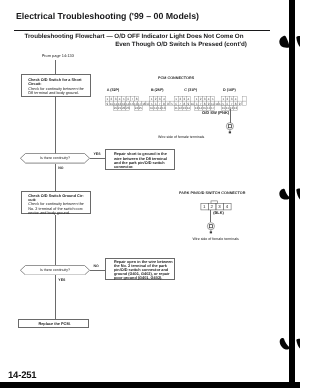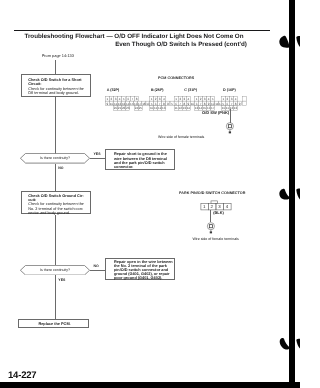--- a/index.html
+++ b/index.html
@@ -41,20 +41,21 @@
   #ppcap{left:192.4px;top:236.8px;font-size:3.6px;}
   #pagenum{position:absolute;left:8px;top:369.5px;font-size:9.5px;font-weight:bold;letter-spacing:-0.2px;color:#111;}
   #botband{position:absolute;left:0;top:382px;width:300px;height:6px;background:#000;}
   #edgebar{position:absolute;left:289px;top:0;width:6.2px;height:382px;background:#000;}
 </style>
 </head>
 <body>
 
 <div class="page">
 
+  <div class="abs" id="title">Electrical Troubleshooting ('99 – 00 Models)</div>
   <div class="abs" id="rule"></div>
 
   <div class="abs" id="sub">
     <div class="l1">Troubleshooting Flowchart — O/D OFF Indicator Light Does Not Come On</div>
     <div class="l2">Even Though O/D Switch Is Pressed (cont'd)</div>
   </div>
 
   <div class="abs" id="frompage">From page 14-133</div>
   <div class="vline" style="left:55.3px;top:60px;height:13.6px;"></div>
 
@@ -330,21 +331,21 @@
   <div class="smalltitle" id="ppblk">(BLK)</div>
   <div class="vline" style="left:210.4px;top:210px;height:11.5px;"></div>
   <svg width="14" height="16" viewBox="0 0 14 16" style="position:absolute;left:203.9px;top:218.5px;">
     <circle cx="6.9" cy="7.2" r="3.55" fill="none" stroke="#636363" stroke-width="0.6"></circle>
     <rect x="5.35" y="5.65" width="3.1" height="3.1" fill="none" stroke="#3a3a3a" stroke-width="0.75"></rect>
     <line x1="6.9" y1="10.75" x2="6.9" y2="12.4" stroke="#636363" stroke-width="0.6"></line>
     <rect x="5.75" y="12.35" width="2.3" height="2.0" fill="#3a3a3a"></rect>
   </svg>
   <div class="smalltxt" id="ppcap">Wire side of female terminals</div>
 
-  <div class="abs" id="pagenum">14-227</div>
+  <div class="abs" id="pagenum">14-251</div>
   <div class="abs" id="botband"></div>
   <div class="abs" id="edgebar"></div>
   <svg id="notches" width="24" height="388" viewBox="0 0 24 388" style="position:absolute;left:276px;top:0;">
     <path d="M9.8 36.4 C11.4 39.6 12.6 42.3 13 44.4 L13 47.4 C11.6 47.9 9.4 47.9 7.4 47.3 C4.8 46.5 3.3 44.4 3.3 41.8 C3.3 39.2 5.0 36.9 7.5 36.0 C8.5 35.6 9.3 35.5 9.8 36.4 Z" fill="#060606"></path>
     <path d="M20.3 37.6 C20.8 41.7 22.2 45.1 24 47.0 L24 36.1 C22.4 36.1 20.1 36.5 20.3 37.6 Z" fill="#060606"></path>
     <path d="M8.8 189.5 C9.6 192.6 11.6 195.6 13.3 197.1 L13.3 198.7 C11.4 199.6 9.2 199.8 7.4 199.2 C4.9 198.4 3.3 196.3 3.3 193.7 C3.3 191.4 4.8 189.5 6.8 189.0 C7.9 188.7 8.6 188.9 8.8 189.5 Z" fill="#060606"></path>
     <path d="M20.3 190.0 C20.8 194.1 22.2 197.5 24 199.4 L24 188.5 C22.4 188.5 20.1 188.9 20.3 190.0 Z" fill="#060606"></path>
     <path d="M8.0 338.8 C8.6 341.6 11.2 345.7 13.9 347.7 C13.0 349.4 11.0 350.0 9.0 349.3 C6.0 348.2 3.6 344.3 3.7 341.5 C3.8 339.4 5.0 338.0 6.3 338.0 C7.2 338.0 7.9 338.3 8.0 338.8 Z" fill="#060606"></path>
     <path d="M20.3 340.0 C20.8 343.6 22.3 346.8 24 348.6 L24 338.7 C22.4 338.7 20.1 339.0 20.3 340.0 Z" fill="#060606"></path>
   </svg>

